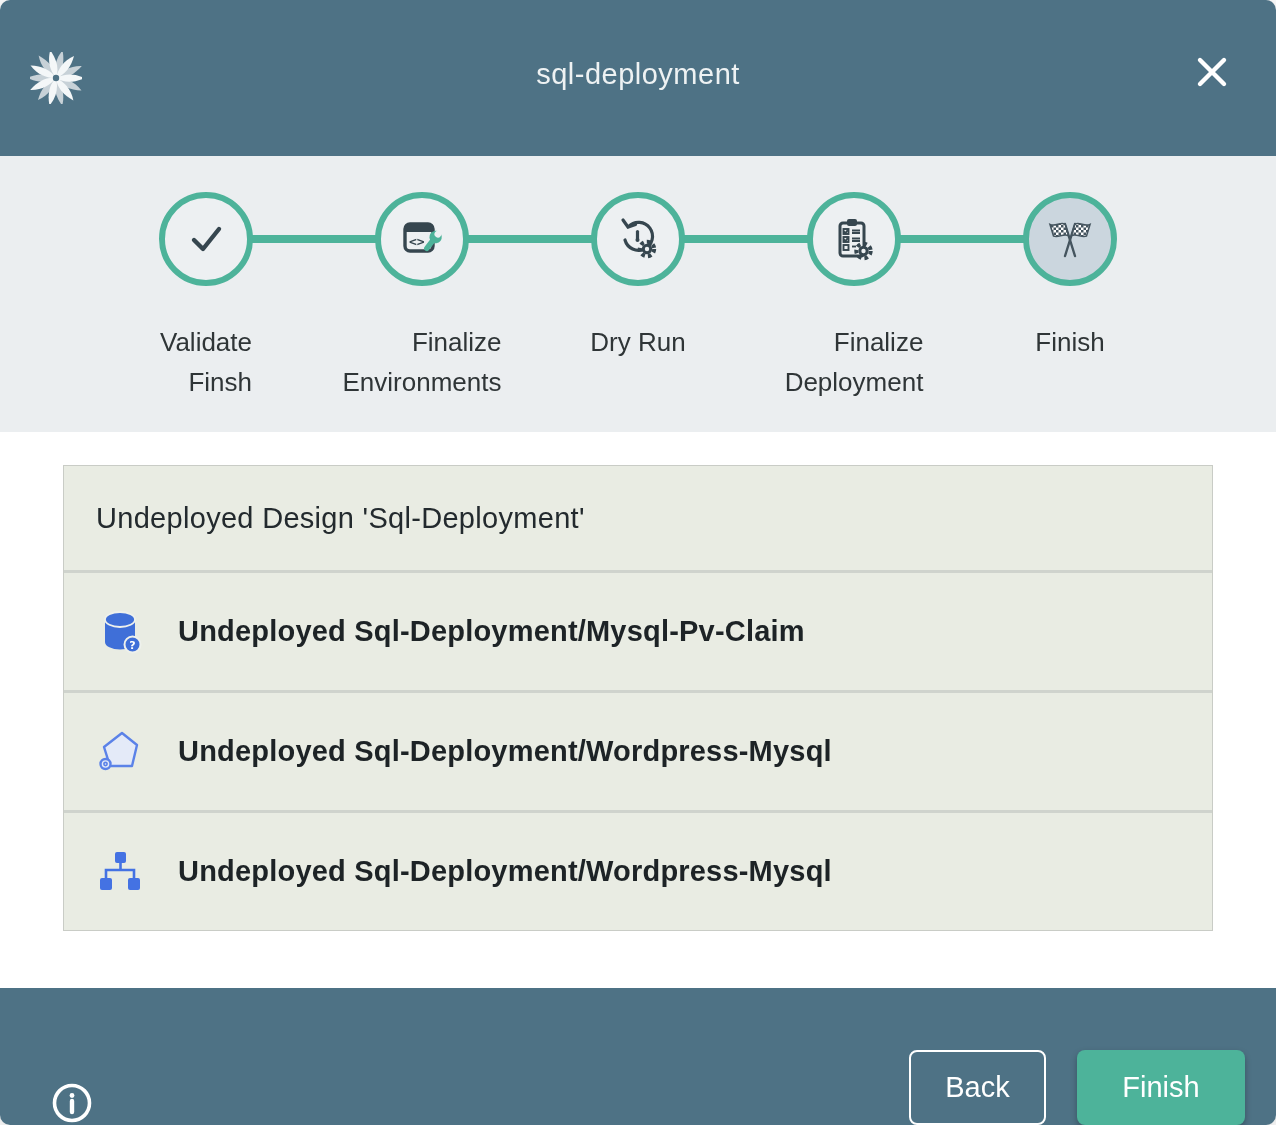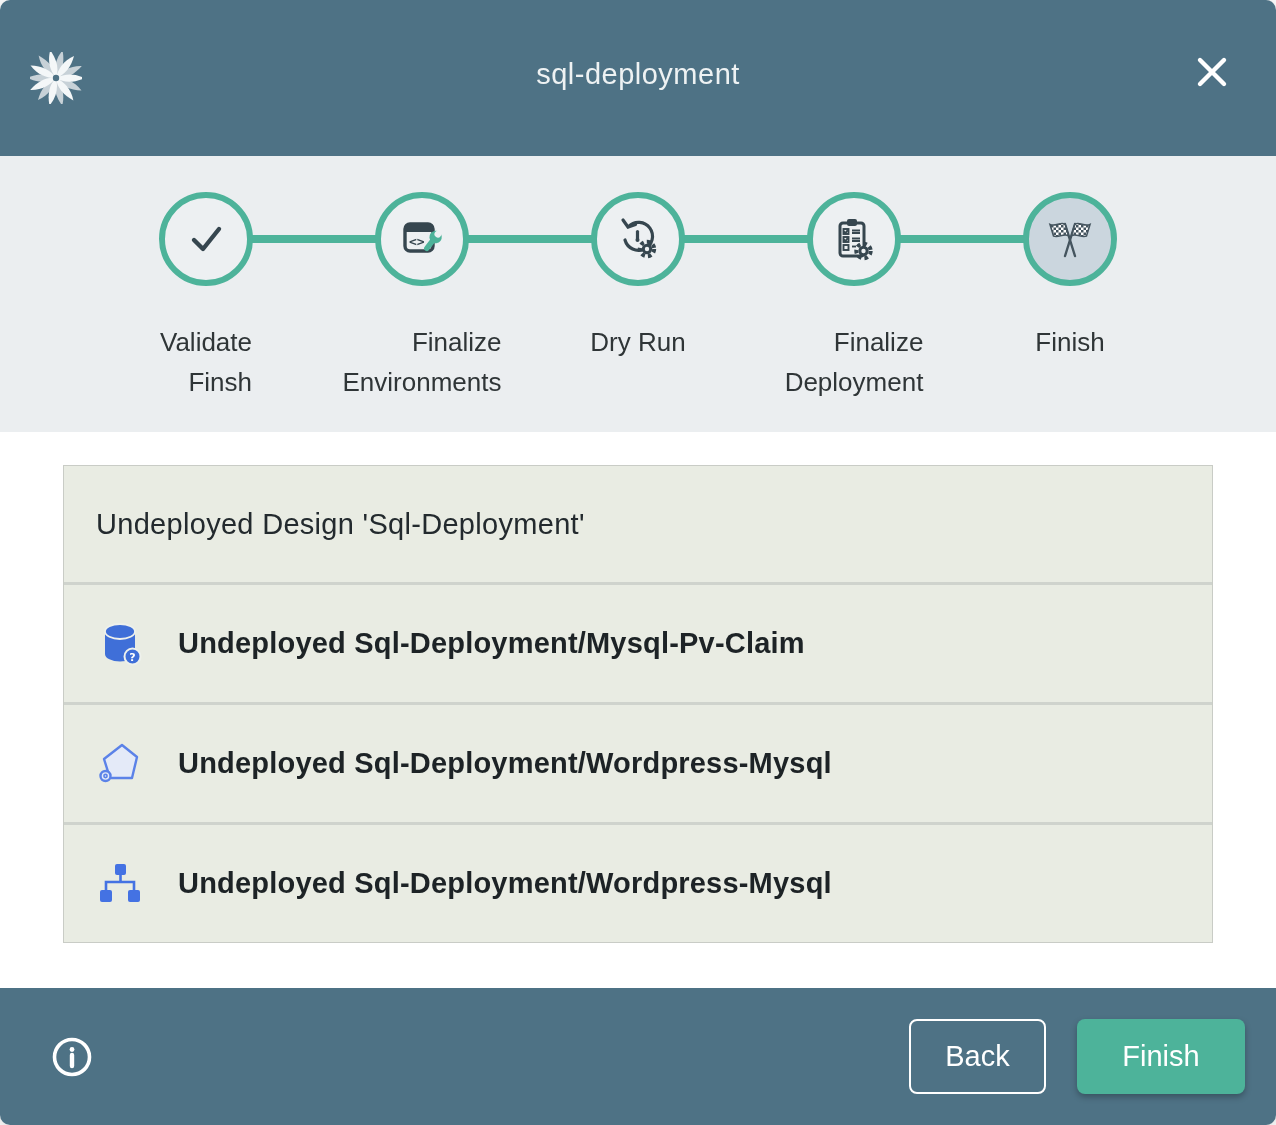--- a/index.html
+++ b/index.html
@@ -23,27 +23,27 @@
   .steps{display:flex;position:relative;}
   .step{width:216px;display:flex;flex-direction:column;align-items:center;cursor:pointer;}
   .circle{width:94px;height:94px;border-radius:50%;border:6px solid var(--accent);background:var(--circle-bg);display:flex;align-items:center;justify-content:center;position:relative;z-index:1;}
   .circle.active{background:var(--active-circle-bg);}
   .step-label{margin-top:36px;text-align:right;font-size:26px;line-height:40px;color:#2f3537;}
   .step-label span{display:block;}
 
   
   .content{flex:1;background:#fff;padding:33px 63px 0;}
   .panel{border:1px solid var(--panel-border);}
-  .panel-header{background:var(--panel-bg);height:116px;display:flex;align-items:center;padding:8px 32px;font-size:29px;color:#232a2e;letter-spacing:.3px;}
+  .panel-header{background:var(--panel-bg);height:104px;display:flex;align-items:center;padding:8px 32px;font-size:29px;color:#232a2e;letter-spacing:.3px;}
   .row{background:var(--panel-bg);height:120px;border-top:3px solid var(--sep);display:flex;align-items:center;padding:0 32px;gap:34px;}
   .row-icon{width:48px;height:48px;flex:0 0 auto;display:flex;align-items:center;justify-content:center;}
   .row-text{font-size:29px;color:var(--text-dark);letter-spacing:.2px;font-weight:bold;}
 
   
-  .ftr{height:137px;background:var(--slate);flex:0 0 auto;display:flex;align-items:center;padding:0 31px 0 50px;}
+  .ftr{height:137px;background:var(--slate);flex:0 0 auto;display:flex;align-items:flex-end;padding:0 31px 0 50px;}
   .info-btn{width:44px;height:44px;background:none;border:none;cursor:pointer;padding:0;}
   .ftr .spacer{flex:1;}
   .btn{height:75px;border-radius:8px;font-size:29px;font-family:inherit;cursor:pointer;display:flex;align-items:center;justify-content:center;}
   .btn-back{width:137px;background:transparent;border:2px solid #fff;color:#fff;margin-right:31px;}
   .btn-finish{width:168px;background:var(--accent);border:none;color:#fff;box-shadow:0 3px 6px rgba(0,0,0,.28);}
 </style>
 </head>
 <body>
 
 <div class="dialog">

